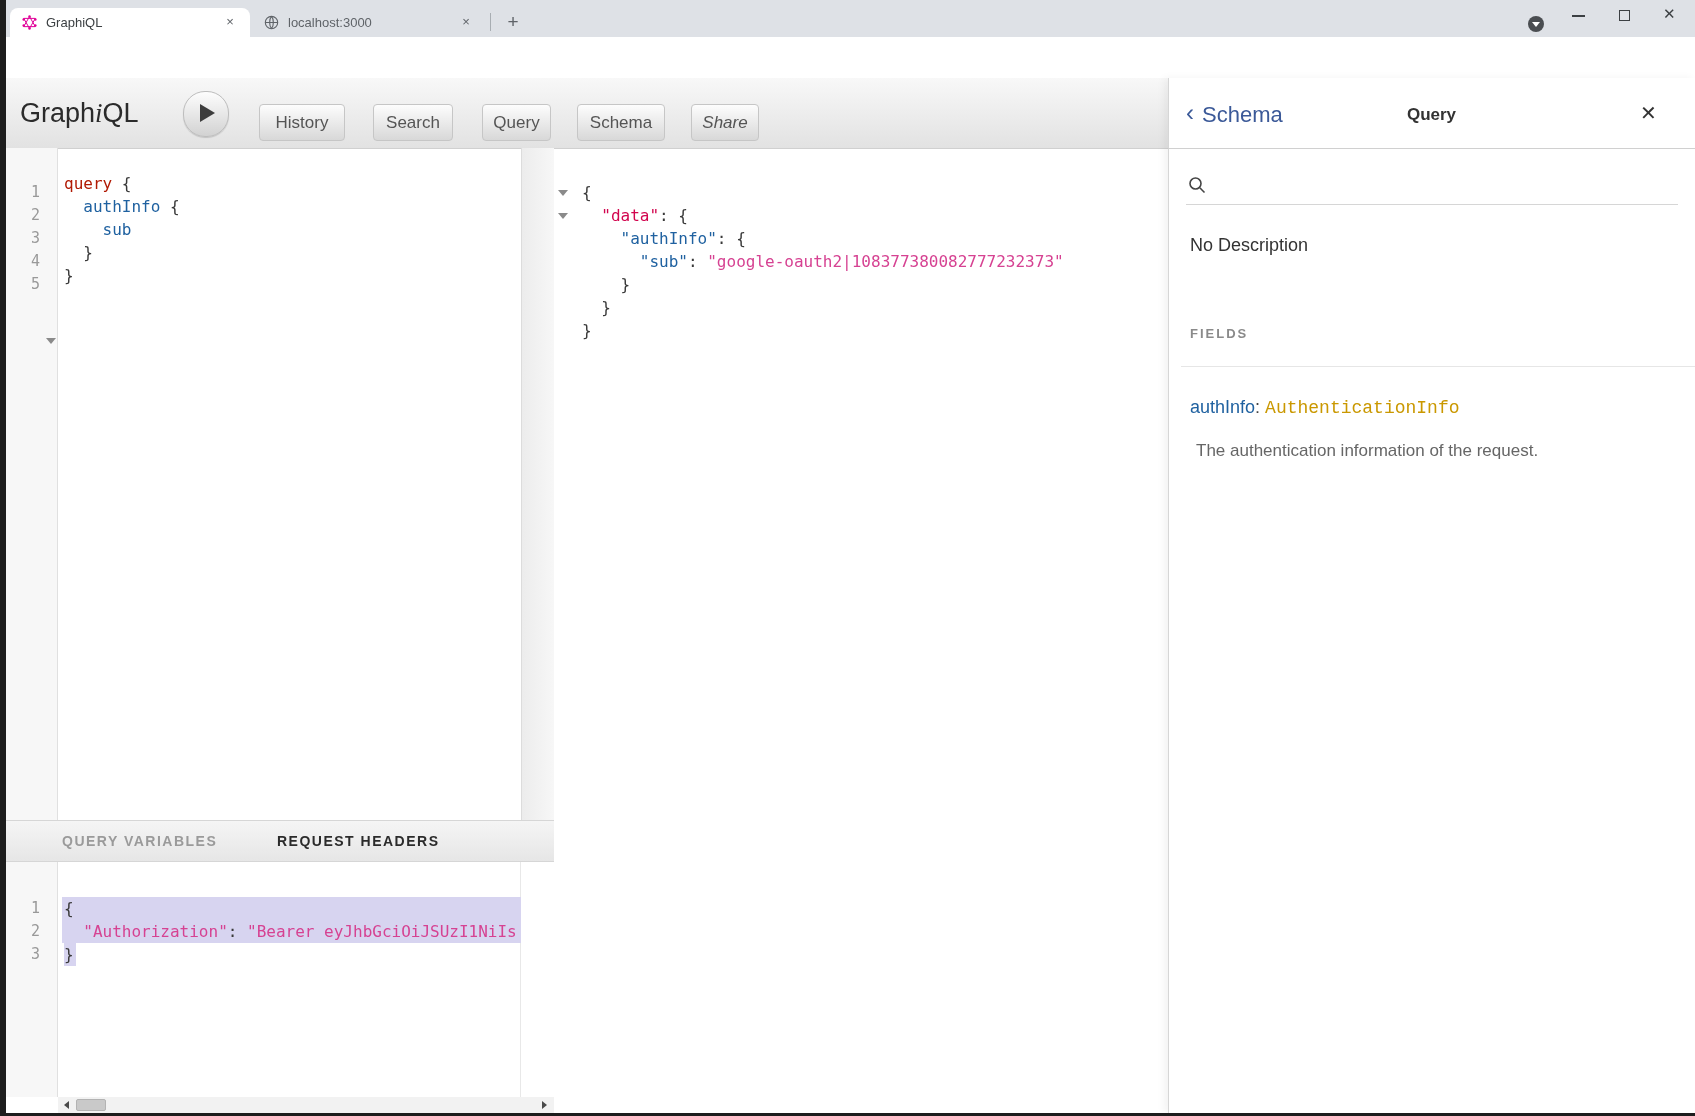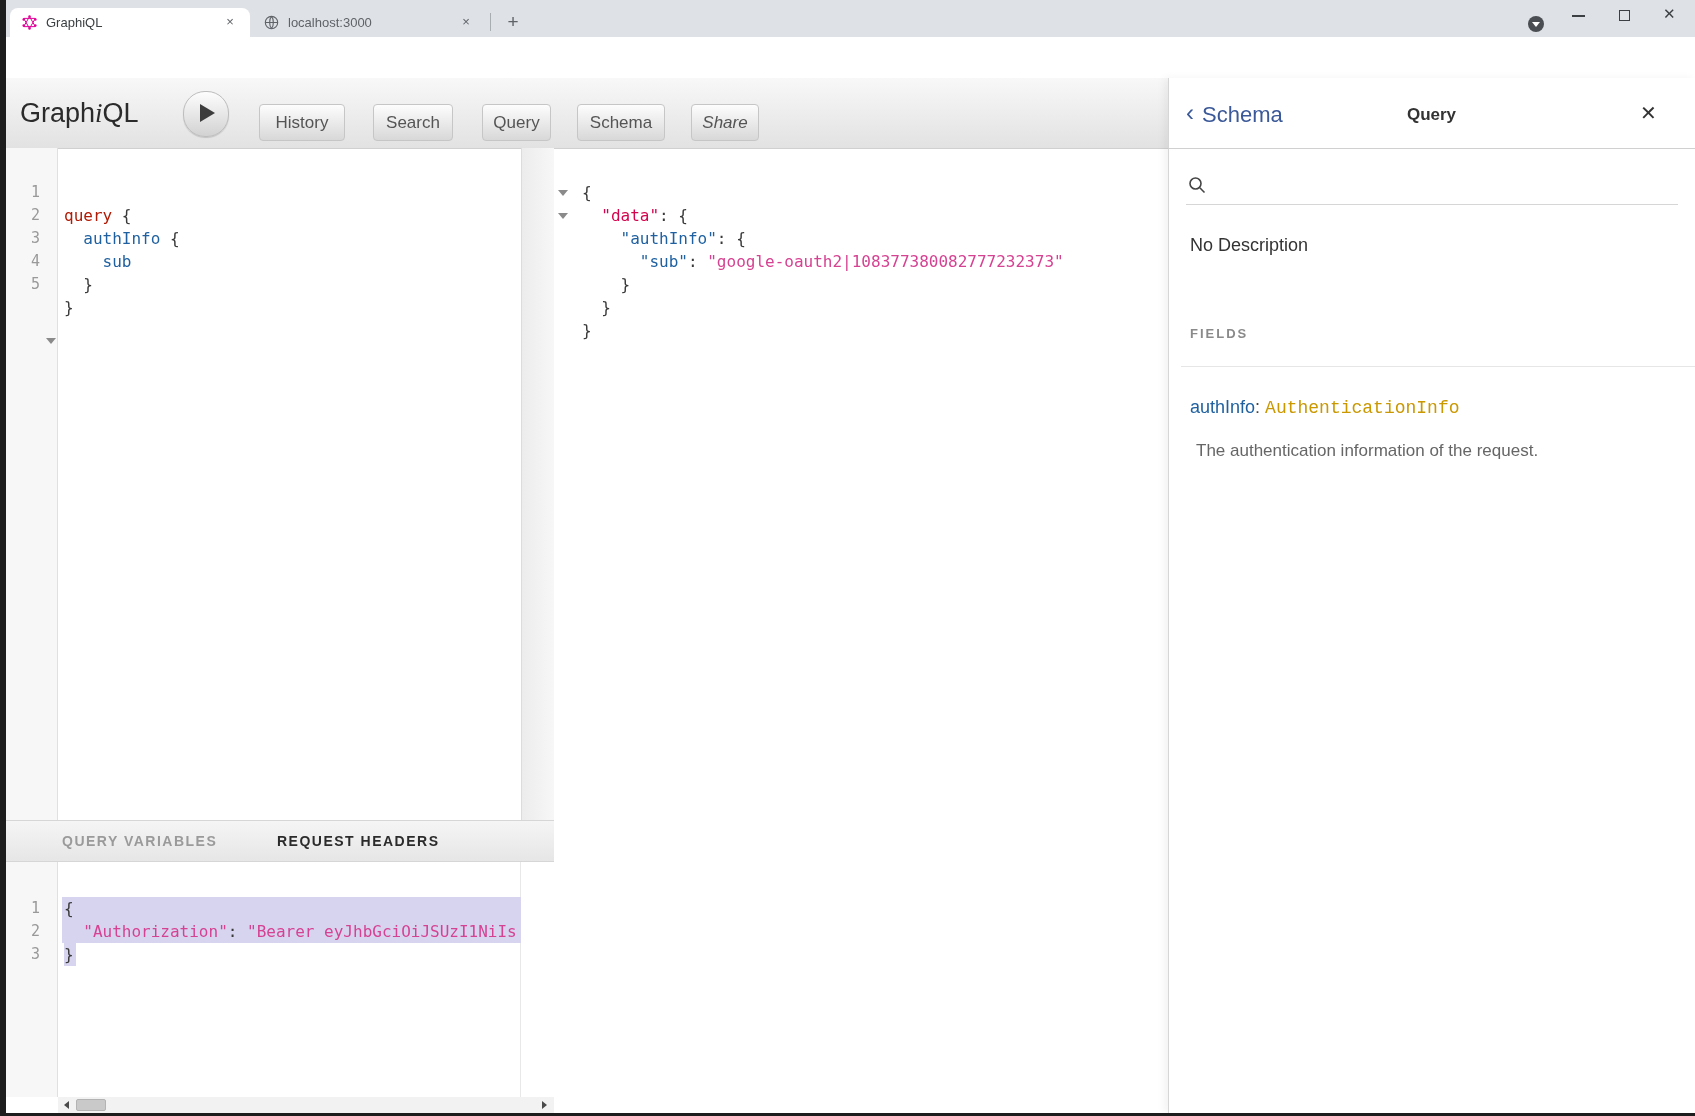--- a/index.html
+++ b/index.html
@@ -186,21 +186,21 @@
   <div class="abs tbtn" style="left:691px;width:68px;font-style:italic;">Share</div>
 
   <div class="abs gutterbg" style="left:6px;top:148px;width:52px;height:672px;">
     <div class="abs gnum" style="left:0;top:33px;">1</div>
     <div class="abs gnum" style="left:0;top:56px;">2</div>
     <div class="abs gnum" style="left:0;top:79px;">3</div>
     <div class="abs gnum" style="left:0;top:102px;">4</div>
     <div class="abs gnum" style="left:0;top:125px;">5</div>
     <div class="abs fold" style="left:39px;top:190px;top:9px;left:40px;top:190px;"></div>
   </div>
-  <div class="abs" style="left:64px;top:164px;width:455px;height:672px;">
+  <div class="abs" style="left:64px;top:132px;width:455px;height:672px;">
     <div class="abs mono cl" style="left:0;top:40px;"><span class="tk-kw">query</span><span class="tk-p"> {</span></div>
     <div class="abs mono cl" style="left:0;top:63px;"><span>  </span><span class="tk-prop">authInfo</span><span class="tk-p"> {</span></div>
     <div class="abs mono cl" style="left:0;top:86px;"><span>    </span><span class="tk-prop">sub</span></div>
     <div class="abs mono cl" style="left:0;top:109px;"><span class="tk-p">  }</span></div>
     <div class="abs mono cl" style="left:0;top:132px;"><span class="tk-p">}</span></div>
   </div>
 
   <div class="abs divstrip"></div>
 
   <div class="abs" style="left:554px;top:148px;width:614px;height:672px;">

